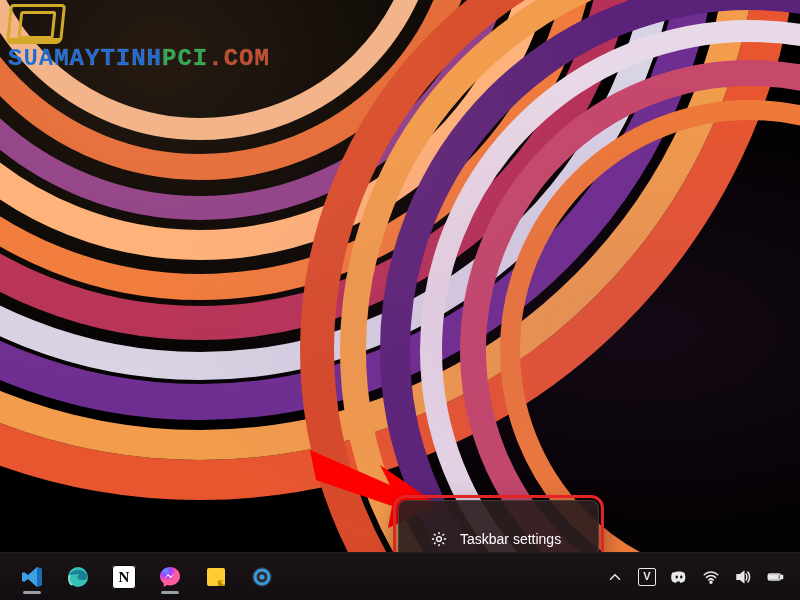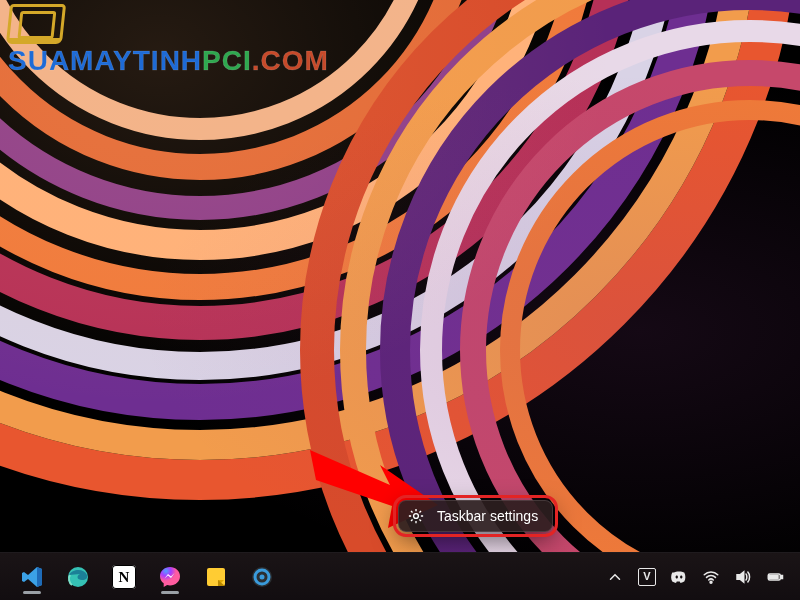--- a/index.html
+++ b/index.html
@@ -34,23 +34,23 @@
 
   .wallpaper::after{
     content:"";position:absolute;inset:0;
     background: radial-gradient(ellipse at 20% 10%, rgba(255,180,120,.15), transparent 50%),
                 radial-gradient(ellipse at 80% 60%, rgba(140,60,140,.15), transparent 55%);
   }
 
   
   .watermark {
     position: absolute; top: 4px; left: 8px;
-    font-weight: 900; font-size: 28px; letter-spacing: 1px;
+    font-weight: 900; font-size: 24px; letter-spacing: 1px;
     line-height: 1.05;
-    font-family: Liberation Sans, sans-serif;
+    font-family: Liberation Mono, monospace;
     -webkit-text-stroke: 0.5px rgba(255,255,255,.2);
   }
   .watermark .logo-box{
     display:flex;align-items:center;gap:6px;margin-bottom:2px;
   }
   .watermark .logo-glyph{
     width:56px;height:40px;border:3px solid #d4a829;border-bottom-width:6px;
     border-radius:4px 4px 6px 6px;position:relative;transform:skewX(-6deg);
   }
   .watermark .logo-glyph::before{
@@ -65,21 +65,21 @@
   .arrow {
     position:absolute;left:310px;top:440px;width:130px;height:90px;pointer-events:none;
   }
 
   
   .context-menu {
     position:absolute;left:398px;top:500px;
     background:rgba(45,30,32,0.92);
     border:1px solid rgba(255,255,255,.12);
     border-radius:8px;
-    padding:0;
+    padding:23px;
     box-shadow:0 8px 24px rgba(0,0,0,.5);
     outline:3px solid #e32424;
     outline-offset:2px;
   }
   .context-item{
     display:flex;align-items:center;gap:12px;
     padding:6px 14px 6px 8px;border-radius:4px;
     color:#fff;font-size:14px;white-space:nowrap;cursor:pointer;
   }
   .gear svg{width:18px;height:18px;display:block;}

